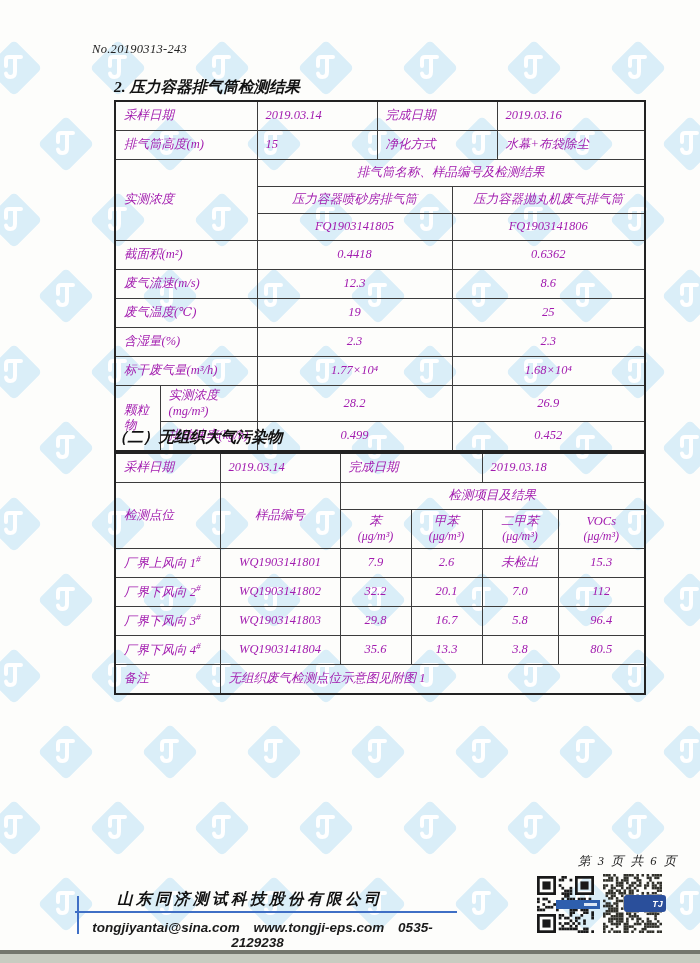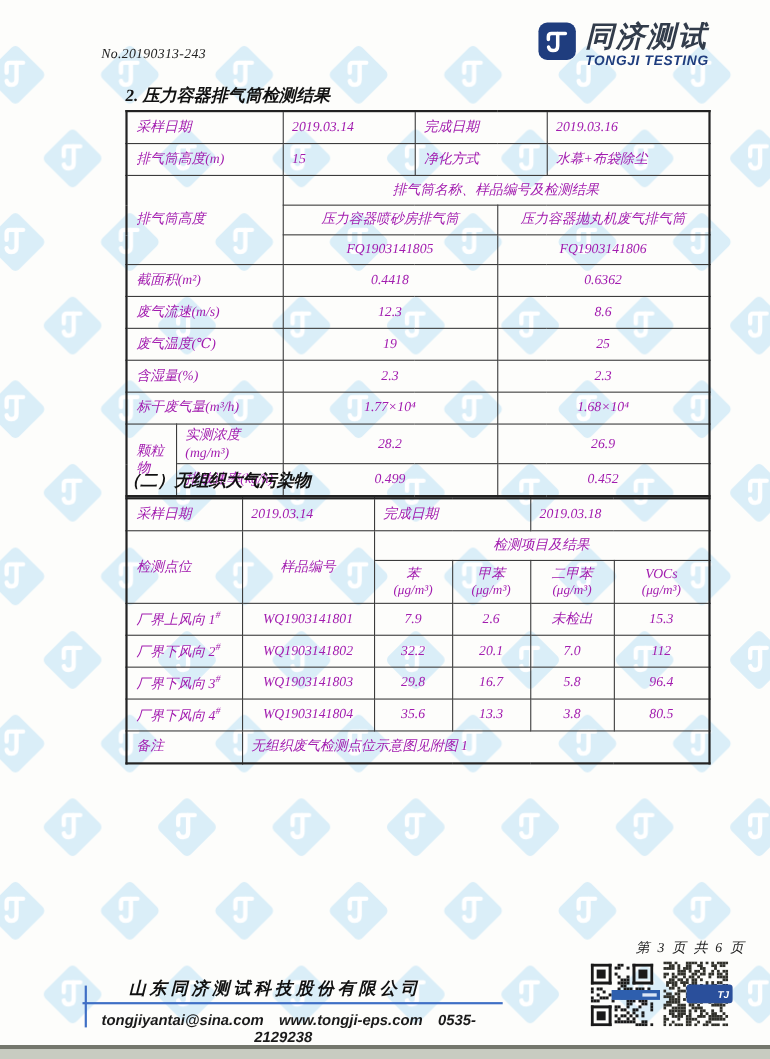--- a/index.html
+++ b/index.html
@@ -78,33 +78,20 @@
         <use href="#wm-diamond" x="52" y="38"></use>
         <use href="#wm-diamond" x="0" y="114"></use>
         <use href="#wm-diamond" x="104" y="114"></use>
       </pattern>
     </defs>
     <rect x="0" y="40" width="700" height="900" fill="url(#wm-tile)"></rect>
   </svg>
 
   <div class="abs" id="report-no">No.20190313-243</div>
 
-  <div class="abs" id="logo">
-    <svg class="mark" viewBox="0 0 35 35">
-      <rect x="0.5" y="0.5" width="34" height="34" rx="8" fill="#1f3d7e"></rect>
-      <g stroke="#ffffff" stroke-width="3.2" fill="none" stroke-linecap="round" stroke-linejoin="round">
-        <path d="M 9.5 16 L 9.5 13.3 Q 9.5 10.5 12.5 10.5 L 25 10.5"></path>
-        <path d="M 18 10.5 L 18 21.5 Q 18 26 13.7 26 Q 10.2 26 9.7 22.8"></path>
-      </g>
-    </svg>
-    <div class="names">
-      <div class="cn">同济测试</div>
-      <div class="en">TONGJI TESTING</div>
-    </div>
-  </div>
 
   <div class="abs sec-title" id="sec1-title">2. 压力容器排气筒检测结果</div>
 
   <table class="rep" id="table1">
     <colgroup>
       <col style="width:45px">
         <col style="width:97px">
         <col style="width:120px">
       <col style="width:75px">
         <col style="width:45px">
@@ -117,21 +104,21 @@
       <td colspan="2" class="lbl">完成日期</td>
       <td class="lbl">2019.03.16</td>
     </tr>
     <tr class="h28">
       <td colspan="2" class="lbl">排气筒高度(m)</td>
       <td class="lbl">15</td>
       <td colspan="2" class="lbl">净化方式</td>
       <td class="lbl">水幕+布袋除尘</td>
     </tr>
     <tr class="h26">
-      <td colspan="2" rowspan="3" class="lbl">排气筒高度</td>
+      <td colspan="2" rowspan="3" class="lbl">实测浓度</td>
       <td colspan="4" class="ctr">排气筒名称、样品编号及检测结果</td>
     </tr>
     <tr class="h26">
       <td colspan="2" class="ctr">压力容器喷砂房排气筒</td>
       <td colspan="2" class="ctr">压力容器抛丸机废气排气筒</td>
     </tr>
     <tr class="h26">
       <td colspan="2" class="ctr">FQ1903141805</td>
       <td colspan="2" class="ctr">FQ1903141806</td>
     </tr>

